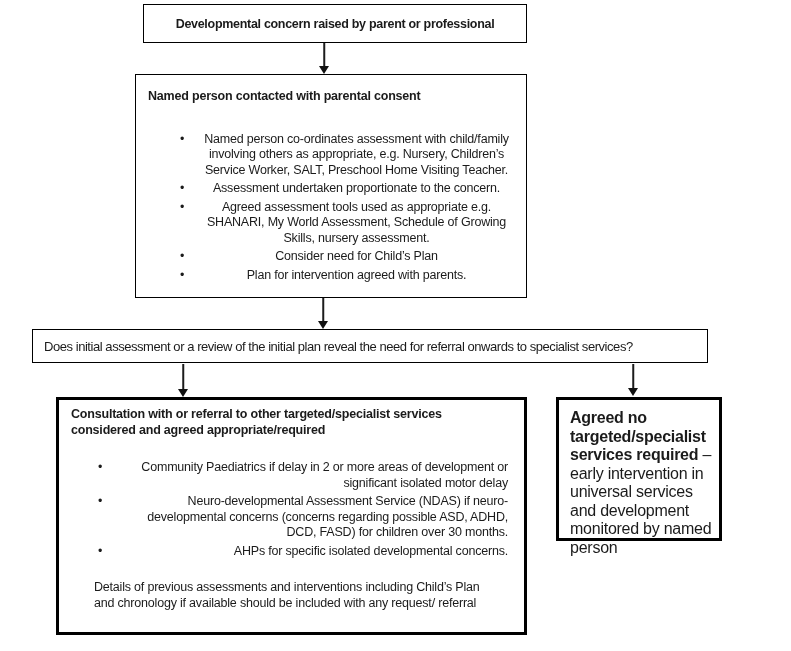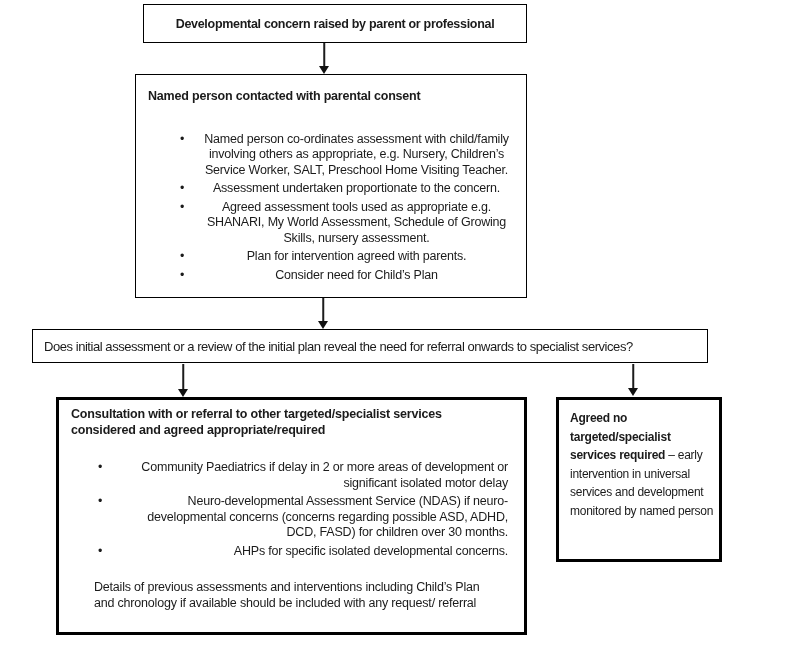--- a/index.html
+++ b/index.html
@@ -57,23 +57,23 @@
     font-size: 12.5px; letter-spacing: -0.2px; line-height: 15.5px;
   }
   #box-consult .box-title {
     font-weight: bold; margin: 0 14px 22px 0;
   }
   #box-consult ul.bullets { margin: 0 4px 0 25px; text-align: right; }
   #box-consult ul.bullets li { padding-left: 21px; }
   #box-consult .note { margin: 21px 10px 0 23px; }
   
   #box-agreed {
-    left: 556px; top: 397px; width: 166px; height: 165px;
+    left: 556px; top: 397px; width: 166px; height: 144px;
     padding: 9px 4px 8px 11px;
-    font-size: 12px; letter-spacing: -0.25px; line-height: 18.5px;
+    font-size: 16px; letter-spacing: -0.25px; line-height: 18.5px;
   }
   #box-agreed p { margin: 0; }
   #box-agreed .bold { font-weight: bold; }
   
   ul.bullets {
     padding: 0;
     list-style: none;
   }
   ul.bullets li {
     position: relative;
@@ -127,22 +127,22 @@
     <div class="arrow-line"></div>
     <div class="arrow-head"></div>
   </div>
 
   <div class="box" id="box-named">
     <div class="box-title">Named person contacted with parental consent</div>
     <ul class="bullets">
         <li>Named person co-ordinates assessment with child/family involving others as appropriate, e.g. Nursery, Children’s Service Worker, SALT, Preschool Home Visiting Teacher.</li>
         <li>Assessment undertaken proportionate to the concern.</li>
         <li>Agreed assessment tools used as appropriate e.g. SHANARI, My World Assessment, Schedule of Growing Skills, nursery assessment.</li>
+        <li>Consider need for Child’s Plan</li>
         <li>Plan for intervention agreed with parents.</li>
-        <li>Consider need for Child’s Plan</li>
       </ul>
   </div>
 
   <div class="arrow" id="arrow-2">
     <div class="arrow-line"></div>
     <div class="arrow-head"></div>
   </div>
 
   <div class="box" id="box-question">
     <span>Does initial assessment or a review of the initial plan reveal the need for referral onwards to specialist services?</span>

